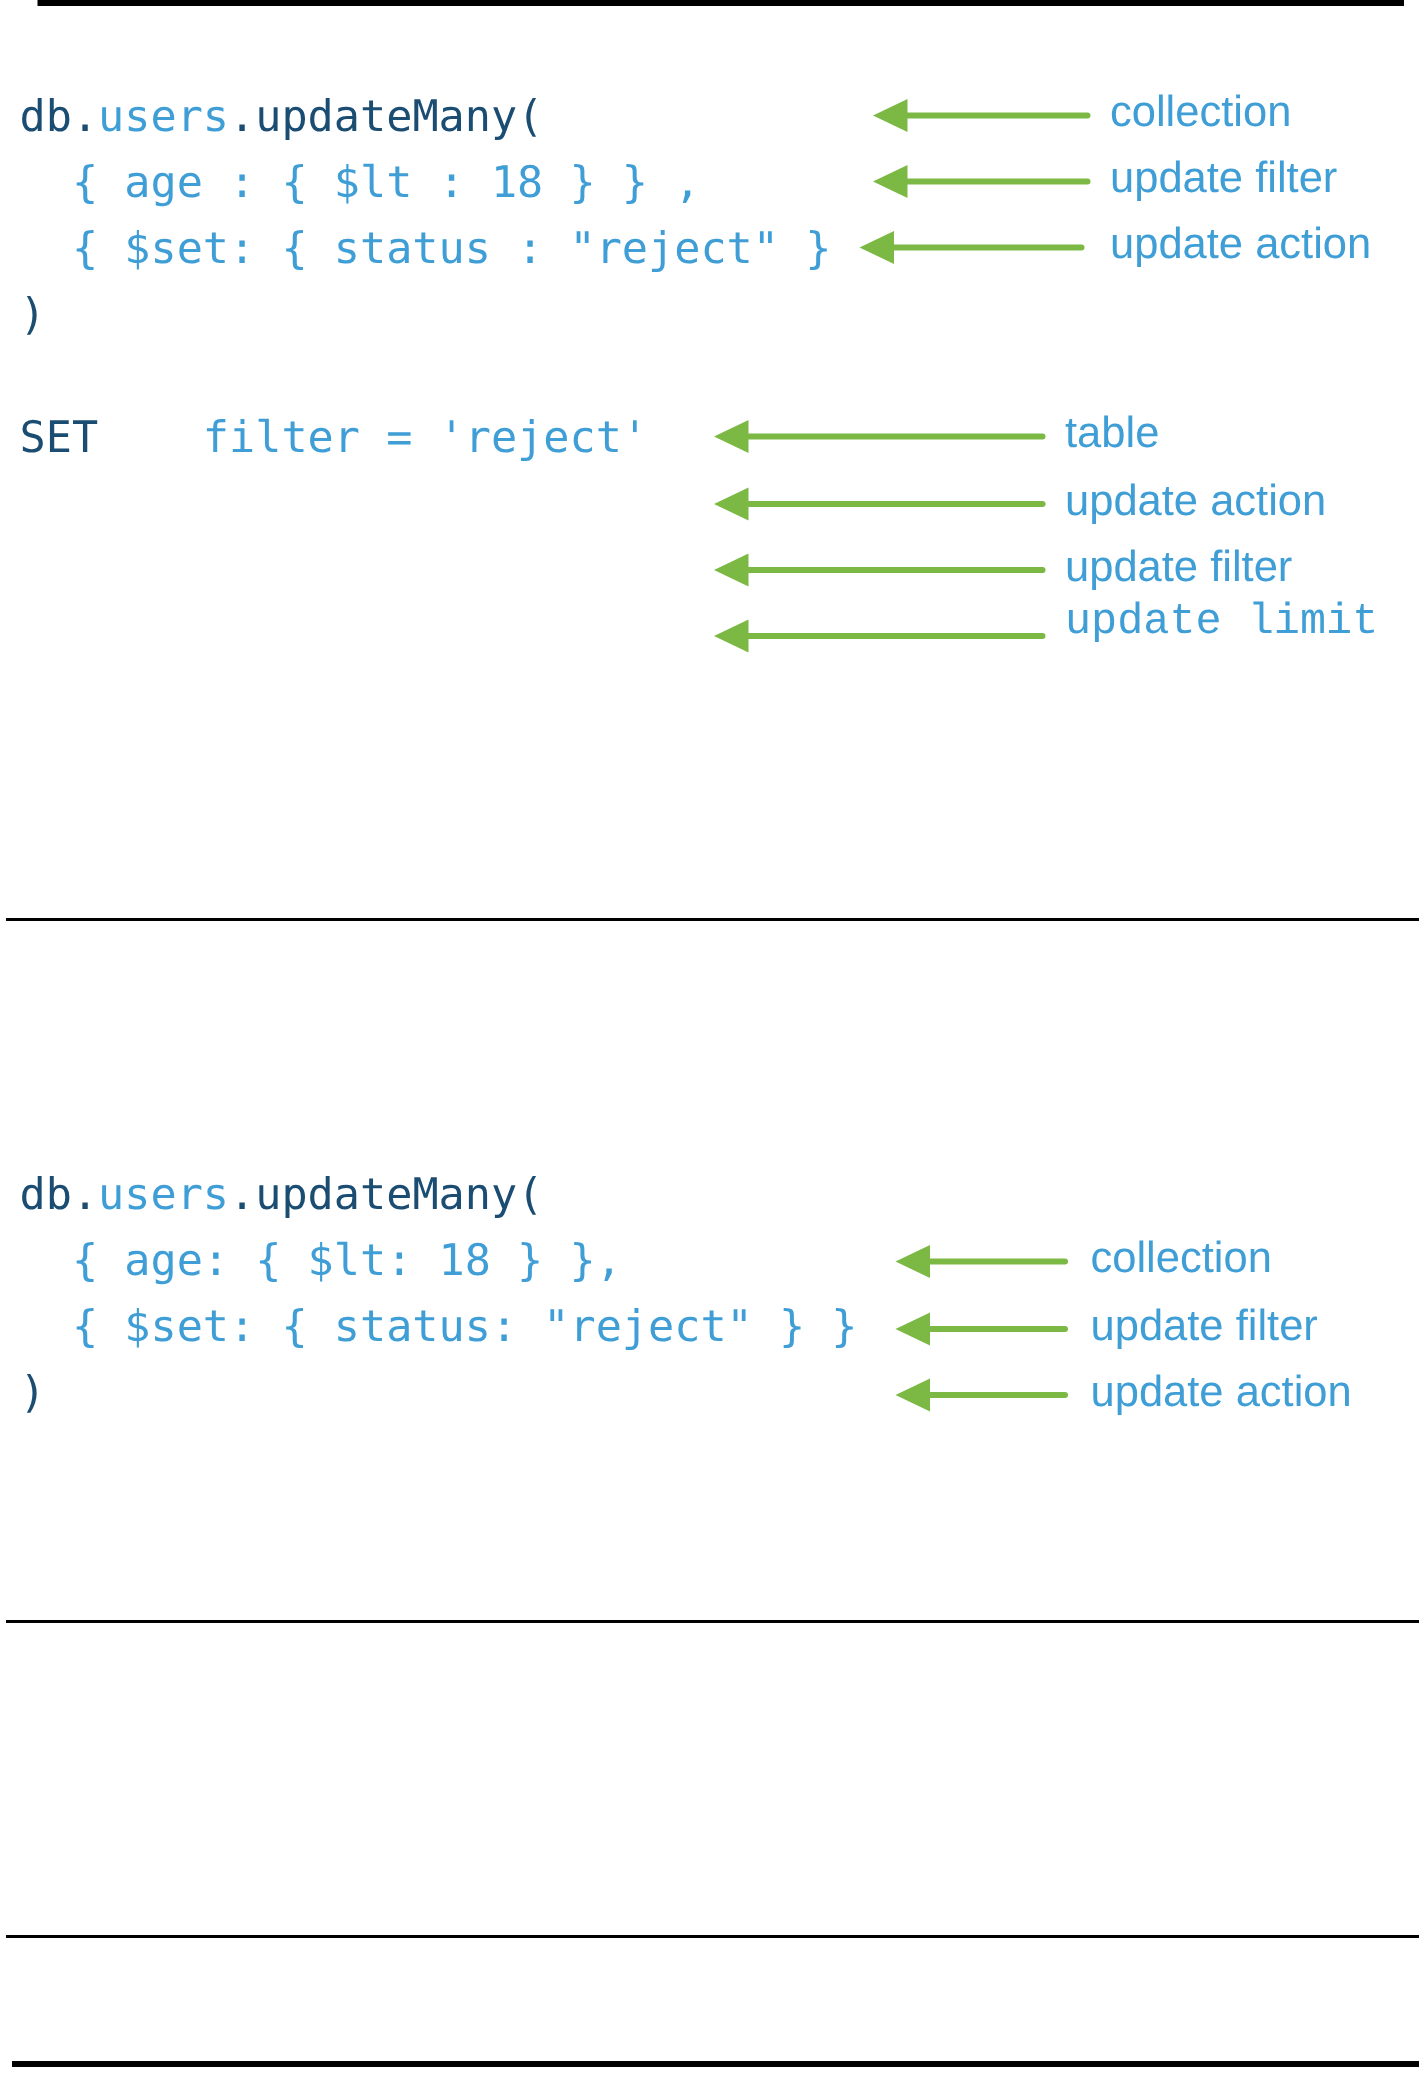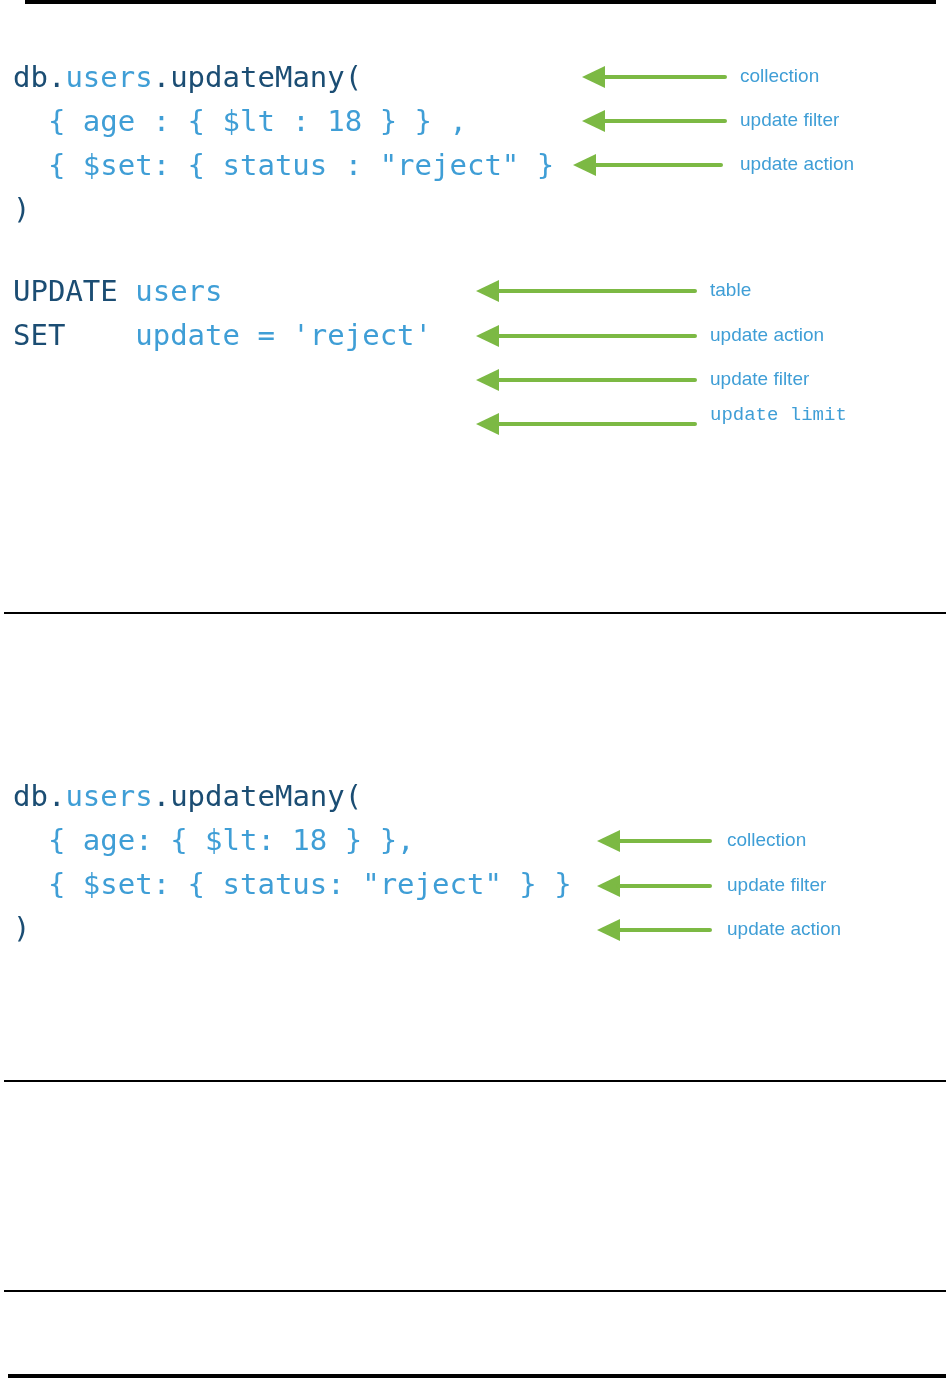--- a/index.html
+++ b/index.html
@@ -48,21 +48,21 @@
   .arrow-line {
     position: absolute;
     height: 4px;
     border-radius: 2px;
     background: var(--arrow-green, #7cb944);
   }
   .annotation-label {
     position: absolute;
     transform: translateY(-54%);
     font-family: "Liberation Sans", sans-serif;
-    font-size: 19px;
+    font-size: 29px;
     color: var(--code-blue, #3f9ed6);
     white-space: nowrap;
   }
 </style>
 </head>
 <body>
 
 <div class="page">
   <div class="rule rule-top"></div>
   <div class="rule rule-div1"></div>
@@ -85,22 +85,21 @@
       <div class="arrow-head" style="left: 582px; top: 110px;"></div>
       <div class="arrow-line" style="left: 601px; width: 126px; top: 119px;"></div>
       <div class="annotation-label" style="left: 740px; top: 121px;">update filter</div>
     </div>
     <div class="annotation">
       <div class="arrow-head" style="left: 573px; top: 154px;"></div>
       <div class="arrow-line" style="left: 592px; width: 131px; top: 163px;"></div>
       <div class="annotation-label" style="left: 740px; top: 165px;">update action</div>
     </div>
     <div class="code-block" style="top: 269px; left: 13px;">
-      <div class="code-line"><span class="seg-dark">UPDATE </span><span class="seg-blue">users</span></div>
-      <div class="code-line"><span class="seg-dark">SET</span><span class="seg-blue">    update = 'reject'</span></div>
+      <div class="code-line"><span class="seg-dark">SET</span><span class="seg-blue">    filter = 'reject'</span></div>
     </div>
     <div class="annotation">
       <div class="arrow-head" style="left: 476px; top: 280px;"></div>
       <div class="arrow-line" style="left: 495px; width: 202px; top: 289px;"></div>
       <div class="annotation-label" style="left: 710px; top: 291px;">table</div>
     </div>
     <div class="annotation">
       <div class="arrow-head" style="left: 476px; top: 325px;"></div>
       <div class="arrow-line" style="left: 495px; width: 202px; top: 334px;"></div>
       <div class="annotation-label" style="left: 710px; top: 336px;">update action</div>

